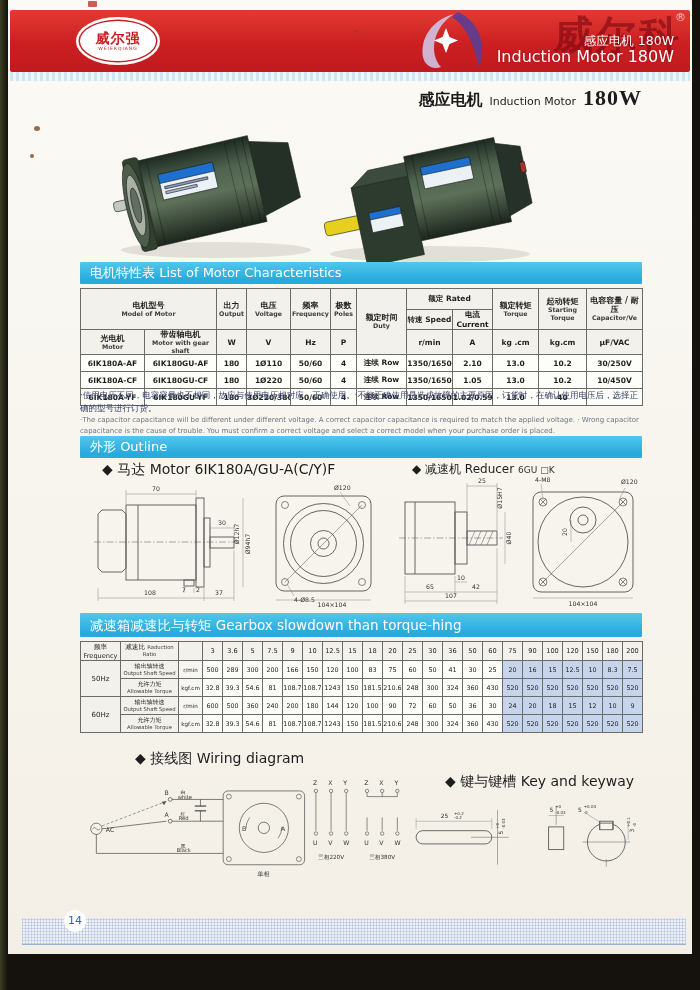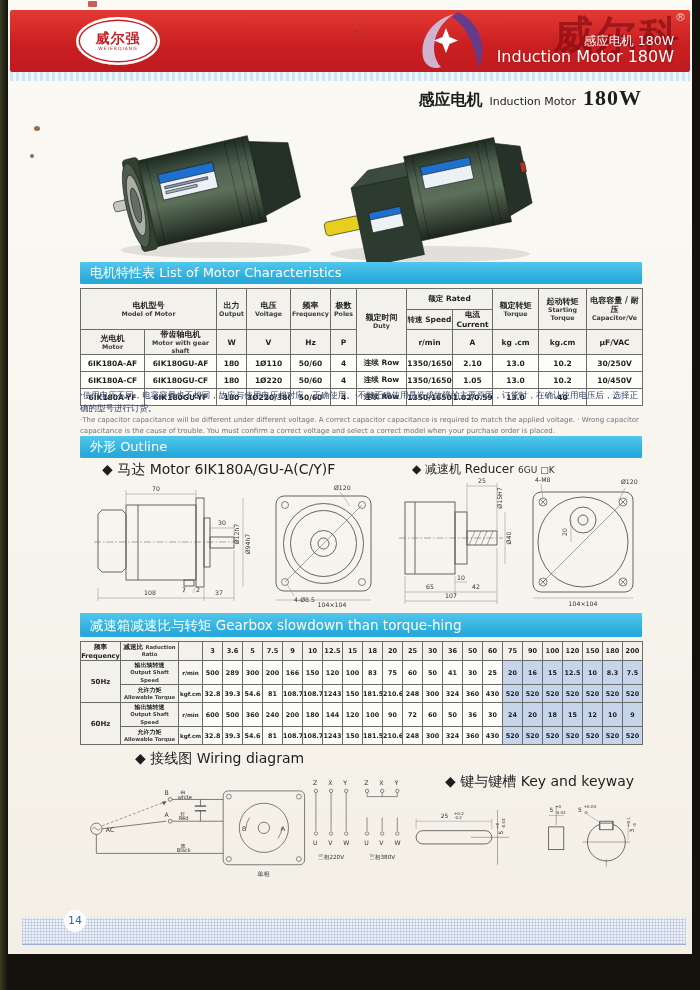--- a/index.html
+++ b/index.html
@@ -50,21 +50,21 @@
   .t1 td{border:1px solid #6b6b68;text-align:center;vertical-align:middle;padding:0;
     font-size:7.5px;color:#1f1f1f;overflow:hidden;}
   .t1 tr.hr td{background:#f3f1ec;}
   .t1 .zh{font-size:8px;line-height:9px;}
   .t1 .en{font-size:6.3px;line-height:7.5px;color:#3c3c3c;}
   .t1 tr.r1 td{height:20px;}
   .t1 tr.r2 td{height:13px;}
   .t1 tr.r3 td{height:17px;}
   .t1 tr.d td{height:16px;}
   
-  .t2{position:absolute;left:72px;top:641px;width:562px;background:#fcfcf9;font-weight:bold;}
+  .t2{position:absolute;left:72px;top:641px;width:562px;background:#fcfcf9;}
   .t2 td{border:1px solid #6b6b68;text-align:center;vertical-align:middle;padding:0;
     font-size:6.4px;color:#1f1f1f;overflow:hidden;}
   .t2 tr td:nth-last-child(-n+7){background:#c7d5ec;}
   .t2 td.lab{background:#f3f1ec;font-size:6px;line-height:7px;}
   .t2 td.lab .en{font-size:5.3px;color:#3c3c3c;}
   .t2 td.freq{background:#f3f1ec;font-size:7px;}
   .t2 td.unit{font-size:5.6px;background:#f7f6f2;}
   .t2 tr.gh td{height:18px;background:#f3f1ec;font-size:6.6px;}
   .t2 tr.gd td{height:17px;}
   

